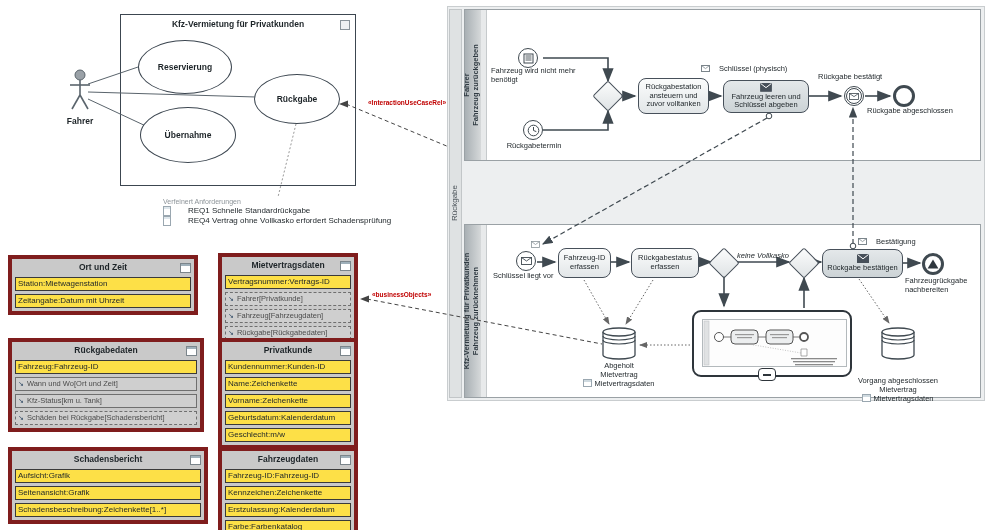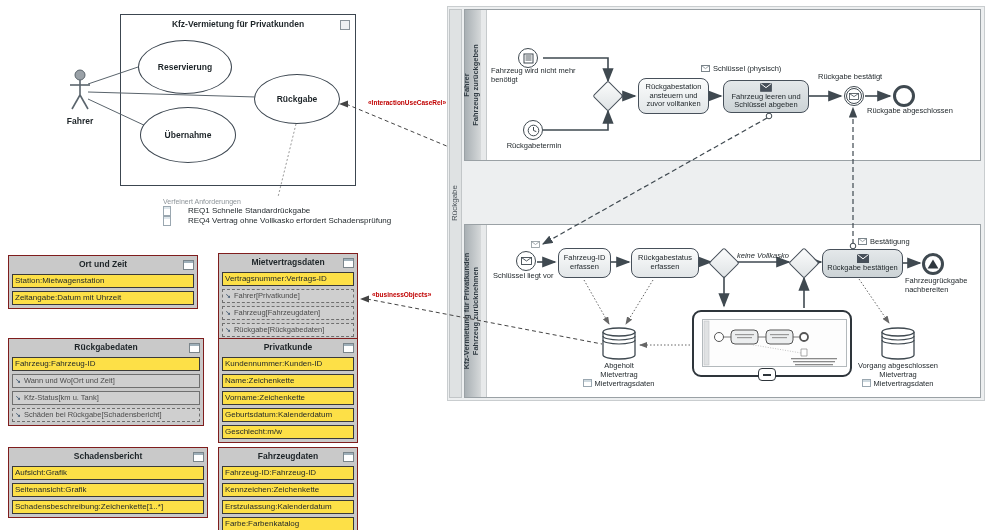--- a/index.html
+++ b/index.html
@@ -11,21 +11,21 @@
   .uc-corner-icon{position:absolute;top:5px;right:5px;width:8px;height:8px;border:1px solid #8a949a;background:#eef1f2;}
   .uc-ellipse{border:1px solid #3c4650;border-radius:50%;background:#fff;display:flex;align-items:center;justify-content:center;font-weight:bold;font-size:8.5px;z-index:3;}
   .actor-label{font-weight:bold;font-size:8.5px;text-align:center;z-index:3;}
   .stereo{color:#c00000;font-size:6.5px;font-weight:bold;z-index:4;white-space:nowrap;}
   
   .req-note{z-index:3;font-size:8px;}
   .req-title{color:#8d9499;font-size:7px;margin-bottom:1px;}
   .req-item{display:flex;align-items:center;gap:17px;line-height:10px;}
   .req-icon{width:6px;height:8px;border:1px solid #9aa7b0;background:linear-gradient(#dfe7ec 0,#dfe7ec 2px,#fff 2px);flex:0 0 auto;}
   
-  .dbox{background:#c9c9c9;border:1px solid #7f1d1d;padding:2px 3px 3px;z-index:3;}
+  .dbox{background:#c9c9c9;border:4px solid #7f1d1d;padding:2px 3px 3px;z-index:3;}
   .dbox-header{position:relative;text-align:center;font-weight:bold;font-size:8.5px;height:13px;line-height:13px;}
   .dbox-icon{position:absolute;right:0;top:2px;width:9px;height:8px;border:1px solid #7b858b;background:linear-gradient(#9fb0ba 0,#9fb0ba 2px,#fff 2px);}
   .dbox-row{background:#fde047;border:1px solid #3a3a3a;font-size:8px;padding:0 2px;height:12px;line-height:12px;margin-top:3px;white-space:nowrap;overflow:hidden;}
   .dbox-row.ref{background:#cfcfcf;color:#4c4c4c;border-color:#6f6f6f;font-size:7.5px;}
   .dbox-row.dashed{border-style:dashed;}
   .ref-arrow{color:#26415e;font-size:7px;margin-right:3px;}
   .ref-arrow::before{content:"\2198";}
   
   .pool-panel{background:#edeff0;border:1px solid #c9cdcf;z-index:0;}
   .pool-band{background:#dfe2e3;border:1px solid #c2c6c8;z-index:1;}
@@ -36,21 +36,21 @@
   .vlabel.plain{font-weight:normal;color:#4a5258;font-size:8px;}
   .task{border:1.4px solid #47505a;border-radius:8px;background:linear-gradient(#fbfcfc,#e2e6e8);font-size:7.5px;display:flex;flex-direction:column;align-items:center;justify-content:center;text-align:center;padding:2px 3px;line-height:1.15;z-index:3;}
   .task.shaded{background:linear-gradient(#e4e8ea,#ccd3d6);}
   .gw{width:22px;height:22px;border:1.4px solid #47505a;background:linear-gradient(135deg,#fbfcfc,#dfe3e5);transform:rotate(45deg);border-radius:2px;z-index:3;}
   .ev{border-radius:50%;background:#fff;border:1.5px solid #3f4950;display:flex;align-items:center;justify-content:center;z-index:3;}
   .ev.thick{border-width:3px;}
   .ev-inner{border-radius:50%;border:1px solid #3f4950;width:14px;height:14px;display:flex;align-items:center;justify-content:center;}
   .bpmn-label{font-size:7.5px;line-height:1.15;z-index:3;}
   .bpmn-label.center{text-align:center;}
   .bpmn-label.it{font-style:italic;}
-  .msg-label{display:flex;align-items:center;gap:3px;font-size:7.5px;z-index:3;white-space:nowrap;}
+  .msg-label{display:flex;align-items:center;gap:9px;font-size:7.5px;z-index:3;white-space:nowrap;}
   .store-labels{text-align:center;font-size:7.5px;line-height:9px;z-index:3;}
   .do-icon{display:inline-block;width:7px;height:6px;border:1px solid #9aa7b0;background:linear-gradient(#cfdae0 0,#cfdae0 2px,#fff 2px);vertical-align:-1px;margin-right:2px;}
   .subprocess{border:2.5px solid #2e353b;border-radius:9px;background:#fff;z-index:3;}
   .sub-inner{position:absolute;left:8px;top:7px;width:143px;height:46px;border:1px solid #b3b9bc;background:#fdfdfd;}
   .collapse-btn{position:absolute;width:16px;height:11px;border:1.5px solid #2e353b;border-radius:4px;background:#fff;display:flex;align-items:center;justify-content:center;z-index:4;}
   .minus{width:8px;height:2px;background:#2e353b;}
   svg.connectors{position:absolute;left:0;top:0;z-index:2;pointer-events:none;}
   .icon-svg{display:block;}
 </style>
 </head>
@@ -356,17 +356,17 @@
 </div>
 
 <div class="abs" style="left:880px;top:327px;z-index:3;">
   <svg class="icon-svg" width="36" height="33" viewBox="0 0 36 33">
     <path d="M2,5 v23 a16,4 0 0 0 32,0 v-23" fill="#fff" stroke="#3f4950" stroke-width="1.3"></path>
     <ellipse cx="18" cy="5" rx="16" ry="4" fill="#fff" stroke="#3f4950" stroke-width="1.3"></ellipse>
     <path d="M2,9 a16,4 0 0 0 32,0" fill="none" stroke="#3f4950" stroke-width="1.1"></path>
     <path d="M2,13 a16,4 0 0 0 32,0" fill="none" stroke="#3f4950" stroke-width="1.1"></path>
   </svg>
 </div>
-<div class="abs store-labels" style="left:848px;top:361px;width:100px;">
+<div class="abs store-labels" style="left:848px;top:376px;width:100px;">
   <div>Vorgang abgeschlossen</div>
   <div class="b">Mietvertrag</div>
   <div><span class="do-icon"></span><span>Mietvertragsdaten</span></div>
 </div>
 
 </body></html>

